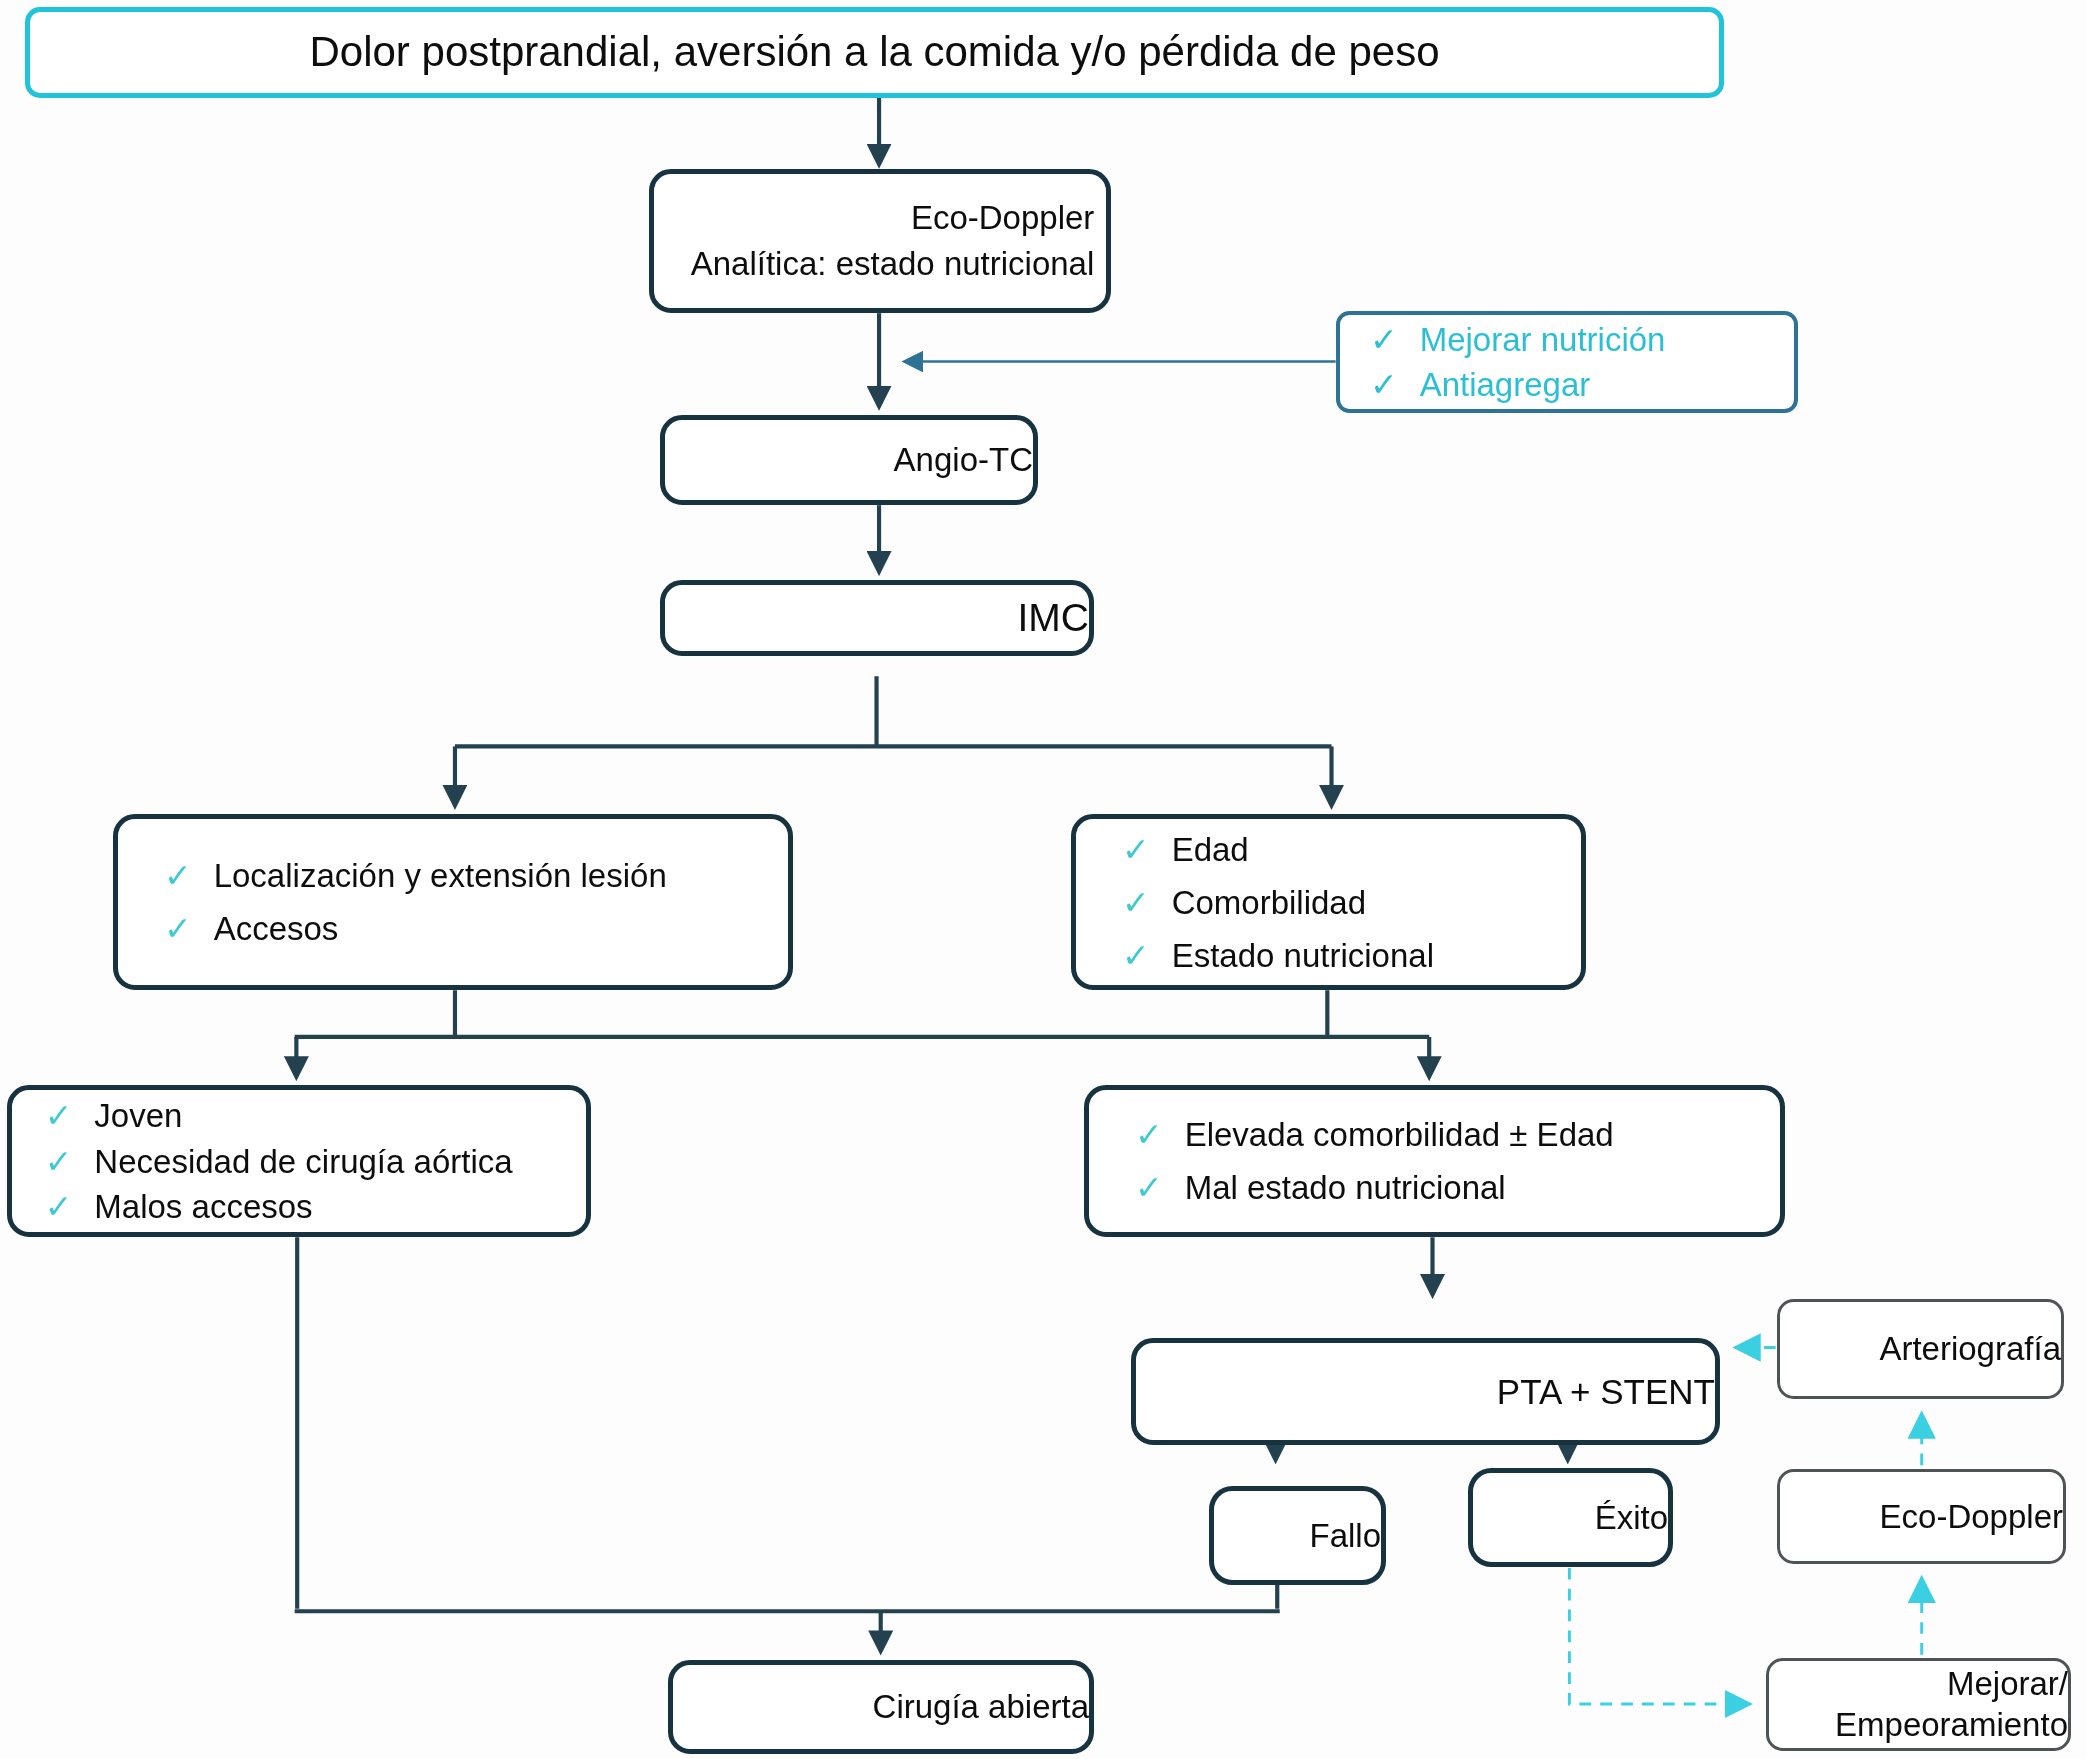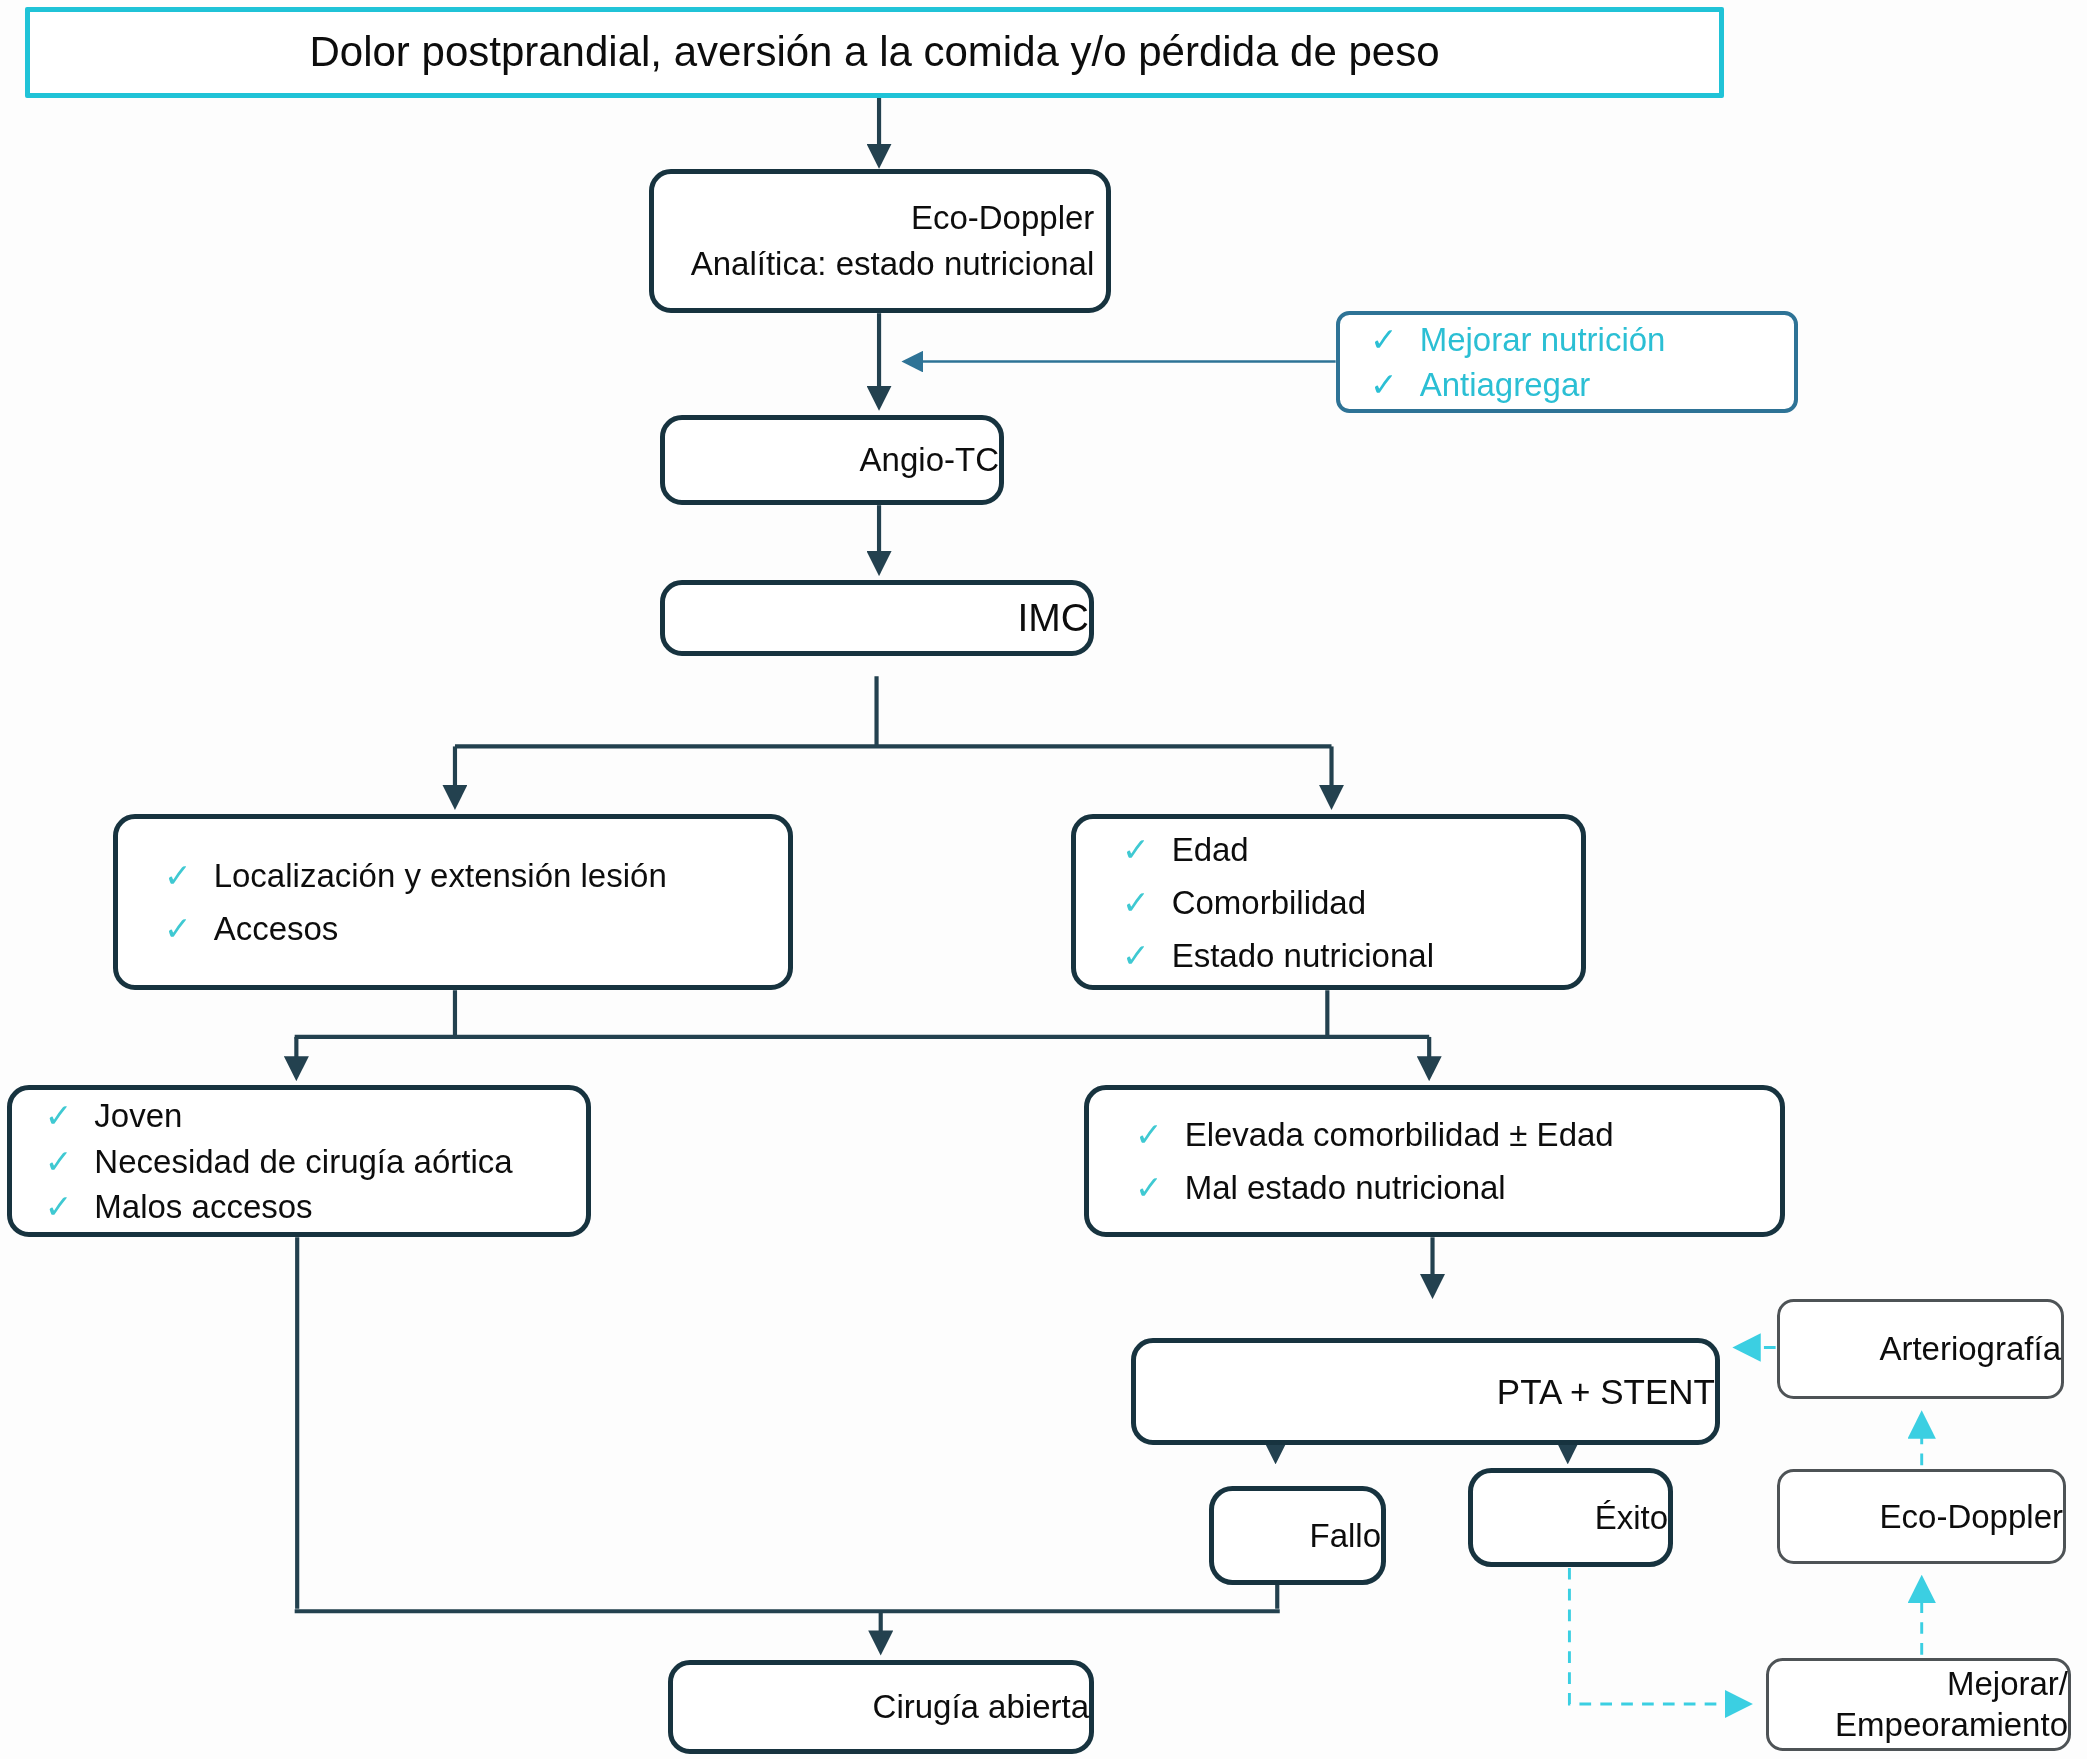--- a/index.html
+++ b/index.html
@@ -17,21 +17,21 @@
   html,body{margin:0;padding:0;background:var(--bg);}
   #stage{
     position:relative;width:2087px;height:1760px;background:var(--bg);
     font-family:"Liberation Sans","DejaVu Sans",sans-serif;color:var(--text);
     overflow:hidden;
   }
   #connectors{position:absolute;left:0;top:0;width:2087px;height:1760px;pointer-events:none;}
   .node{position:absolute;box-sizing:border-box;background:#fff;display:flex;flex-direction:column;justify-content:center;}
   .dark{border:5px solid var(--box-border);border-radius:22px;}
   .center{align-items:flex-end;text-align:center;}
-  .title-box{border:5.8px solid var(--cyan-border);border-radius:2px;align-items:center;text-align:center;font-size:42px;}
+  .title-box{border:5.8px solid var(--cyan-border);border-radius:15px;align-items:center;text-align:center;font-size:42px;}
   .mejorar-box{border:4.2px solid var(--steel);border-radius:13.4px;}
   .gray{border:3.3px solid var(--gray-border);border-radius:16.7px;}
   .t40{font-size:33px;}
   .t42{font-size:35px;}
   .t47{font-size:39px;}
   .checklist{align-items:flex-start;}
   .check-row{display:flex;align-items:baseline;}
   .check-row + .check-row{margin-top:14px;}
   .check-row.tight + .check-row.tight{margin-top:6.7px;}
   .check-glyph{color:var(--check);font-size:33px;margin-right:22px;flex:0 0 auto;}
@@ -100,21 +100,21 @@
     <div class="check-row tight cyan-item">
       <span class="check-glyph">✓</span>
       <span class="check-label">Mejorar nutrición</span>
     </div>
     <div class="check-row tight cyan-item">
       <span class="check-glyph">✓</span>
       <span class="check-label">Antiagregar</span>
     </div>
   </div>
 
-  <div class="node dark center t40" style="left:660px;top:415px;width:344px;height:90px;">
+  <div class="node dark center t40" style="left:660px;top:415px;width:378px;height:90px;">
     <span>Angio-TC</span>
   </div>
 
   <div class="node dark center t47" style="left:660px;top:580px;width:434px;height:76px;">
     <span>IMC</span>
   </div>
 
   <div class="node dark checklist" style="left:113px;top:814px;width:680px;height:176px;padding-left:46px;">
     <div class="check-row">
       <span class="check-glyph">✓</span>

